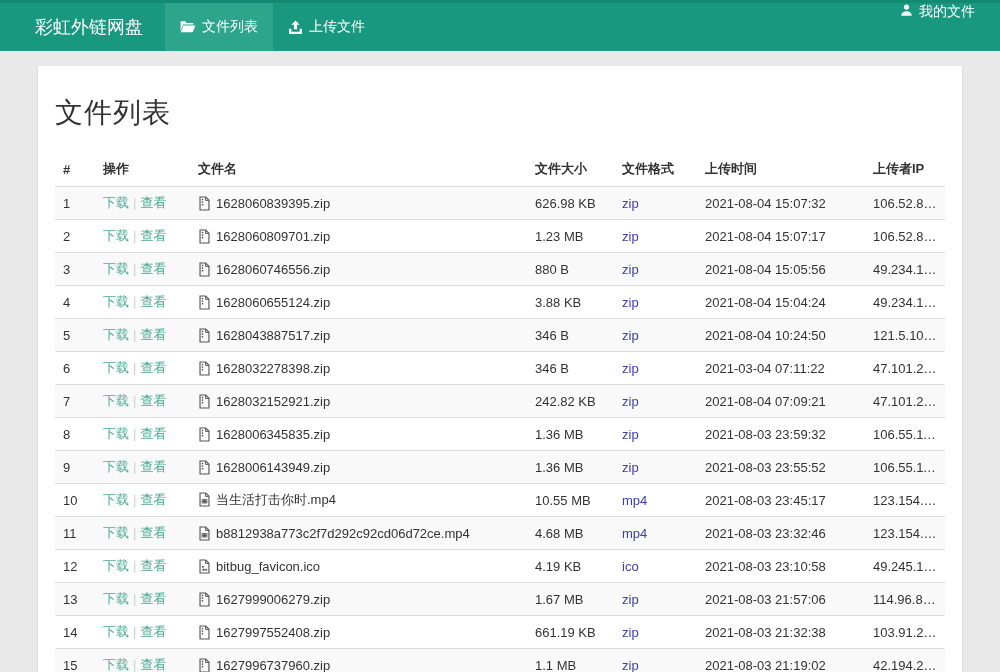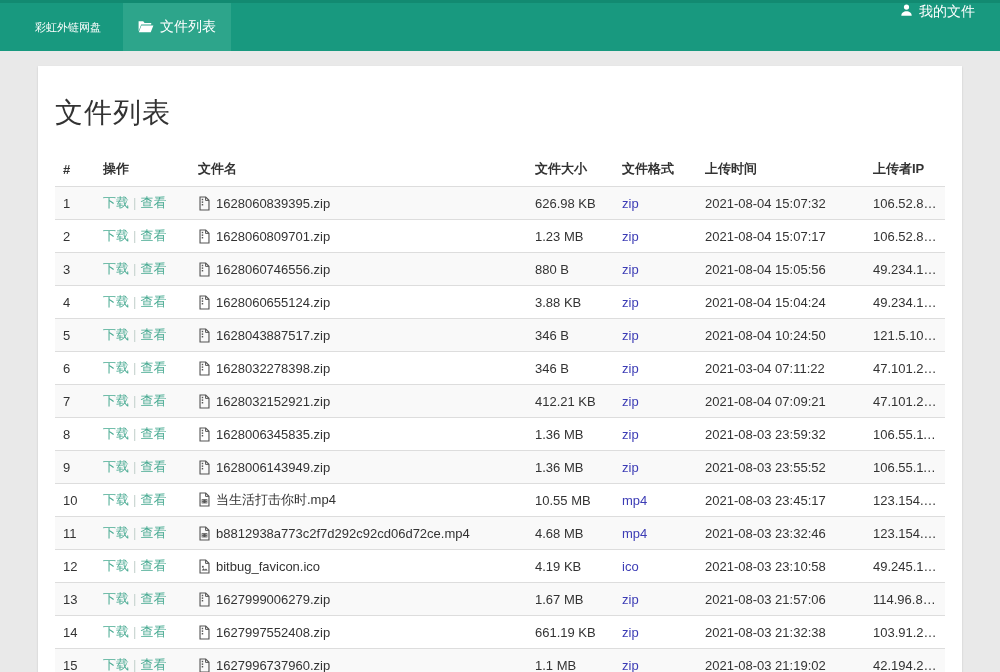--- a/index.html
+++ b/index.html
@@ -24,21 +24,21 @@
     color:var(--text);
   }
   
   .navbar{
     height:51px;background:var(--navbar-bg);
     border-top:3px solid var(--navbar-top);
     display:flex;align-items:stretch;color:#fff;
   }
   .brand{
     display:flex;align-items:center;
-    padding:0 22px 0 35px;font-size:11px;color:#fff;text-decoration:none;
+    padding:0 22px 0 35px;font-size:18px;color:#fff;text-decoration:none;
   }
   .nav-tab{
     display:flex;align-items:center;gap:6px;
     padding:0 15px;font-size:14px;color:#fff;text-decoration:none;cursor:pointer;
   }
   .nav-tab.active{background:var(--tab-active-bg);}
   .nav-right{
     margin-left:auto;display:flex;align-items:flex-start;gap:6px;
     padding:0 25px;font-size:14px;color:#fff;text-decoration:none;cursor:pointer;
   }
@@ -81,20 +81,29 @@
   <a class="nav-tab active">
     <span class="nav-icon">
       <svg width="16" height="14" viewBox="0 0 16 14">
         <path d="M0.6 1.2 h4.6 l1.4 1.8 h6.6 v1.6 h-10 l-2.6 6.6 z" fill="#fff"></path>
         <path d="M3.4 5.6 h12 l-2.7 6.6 H0.8 z" fill="#fff"></path>
       </svg>
     </span>
     <span>文件列表</span>
   </a>
 
+  <a class="nav-tab">
+    <span class="nav-icon">
+      <svg width="15" height="15" viewBox="0 0 16 16">
+        <path d="M8 0.5 L12.4 5 H9.7 V9.8 H6.3 V5 H3.6 Z" fill="#fff"></path>
+        <path d="M1.2 9.2 h2.4 v3.2 h8.8 V9.2 h2.4 v5.6 H1.2 Z" fill="#fff"></path>
+      </svg>
+    </span>
+    <span>上传文件</span>
+  </a>
 
   <a class="nav-right">
     <span class="nav-icon">
       <svg width="13" height="14" viewBox="0 0 16 16">
         <circle cx="8" cy="4.4" r="3.2" fill="#fff"></circle>
         <path d="M1.6 15 c0-3.6 2.9-5.6 6.4-5.6 s6.4 2 6.4 5.6 z" fill="#fff"></path>
       </svg>
     </span>
     <span>我的文件</span>
   </a>
@@ -246,21 +255,21 @@
     </td>
     <td>
       <span class="ficon"><svg width="13" height="15" viewBox="0 0 16 18">
                 <path d="M2.5 1 h7 l4 4 v12 h-11 z" fill="none" stroke="#555" stroke-width="1.4"></path>
                 <path d="M9.3 1.2 v4 h4.2" fill="none" stroke="#555" stroke-width="1.2"></path>
                 <rect x="4.6" y="3.2" width="1.8" height="1.8" fill="#555"></rect>
                 <rect x="4.6" y="6.4" width="1.8" height="1.8" fill="#555"></rect>
                 <rect x="4.6" y="9.6" width="1.8" height="1.8" fill="#555"></rect>
               </svg></span><span>1628032152921.zip</span>
     </td>
-    <td>412.21 KB</td>
+    <td>242.82 KB</td>
     <td><a class="format-link">zip</a></td>
     <td>2021-08-04 07:09:21</td>
     <td>47.101.208.*</td>
   </tr>
         <tr>
     <td>8</td>
     <td>
       <a class="action-link">下载</a><span class="sep">|</span><a class="action-link">查看</a>
     </td>
     <td>

